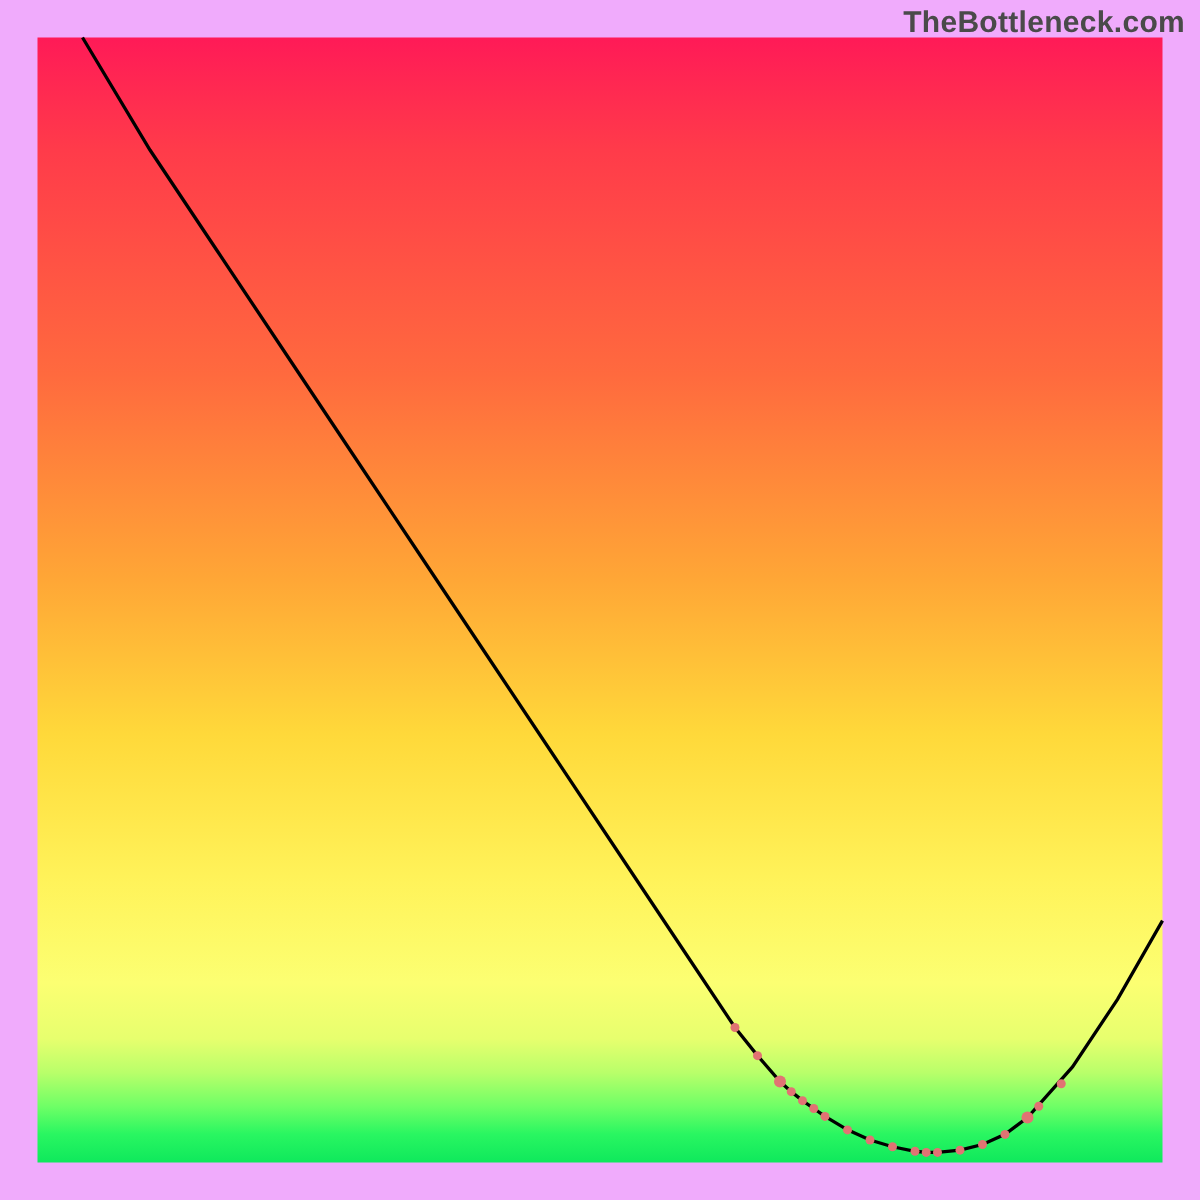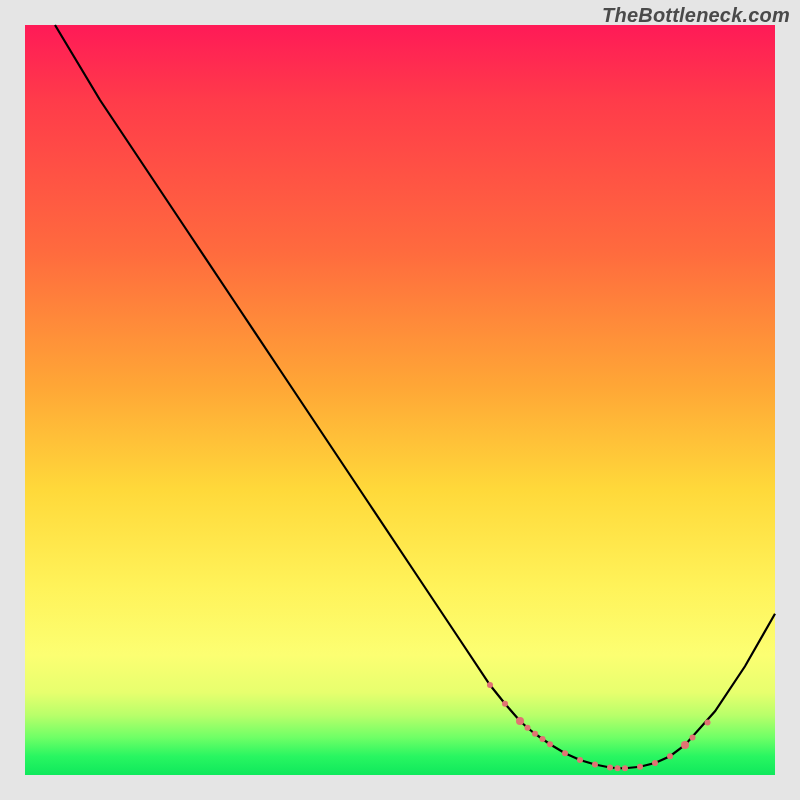--- a/index.html
+++ b/index.html
@@ -8,22 +8,21 @@
     width: 800px;
     height: 800px;
     background: #000;
     overflow: hidden;
     font-family: Arial, Helvetica, sans-serif;
   }
   .frame {
     position: relative;
     width: 800px;
     height: 800px;
-    background: #e5e5e5;
-    font-style: italic;
+    background: #f0abfc;
   }
   .watermark {
     position: absolute;
     top: 4px;
     right: 10px;
     color: #4a4a4a;
     font-size: 20px;
     font-weight: 600;
     letter-spacing: 0.2px;
     z-index: 20;

